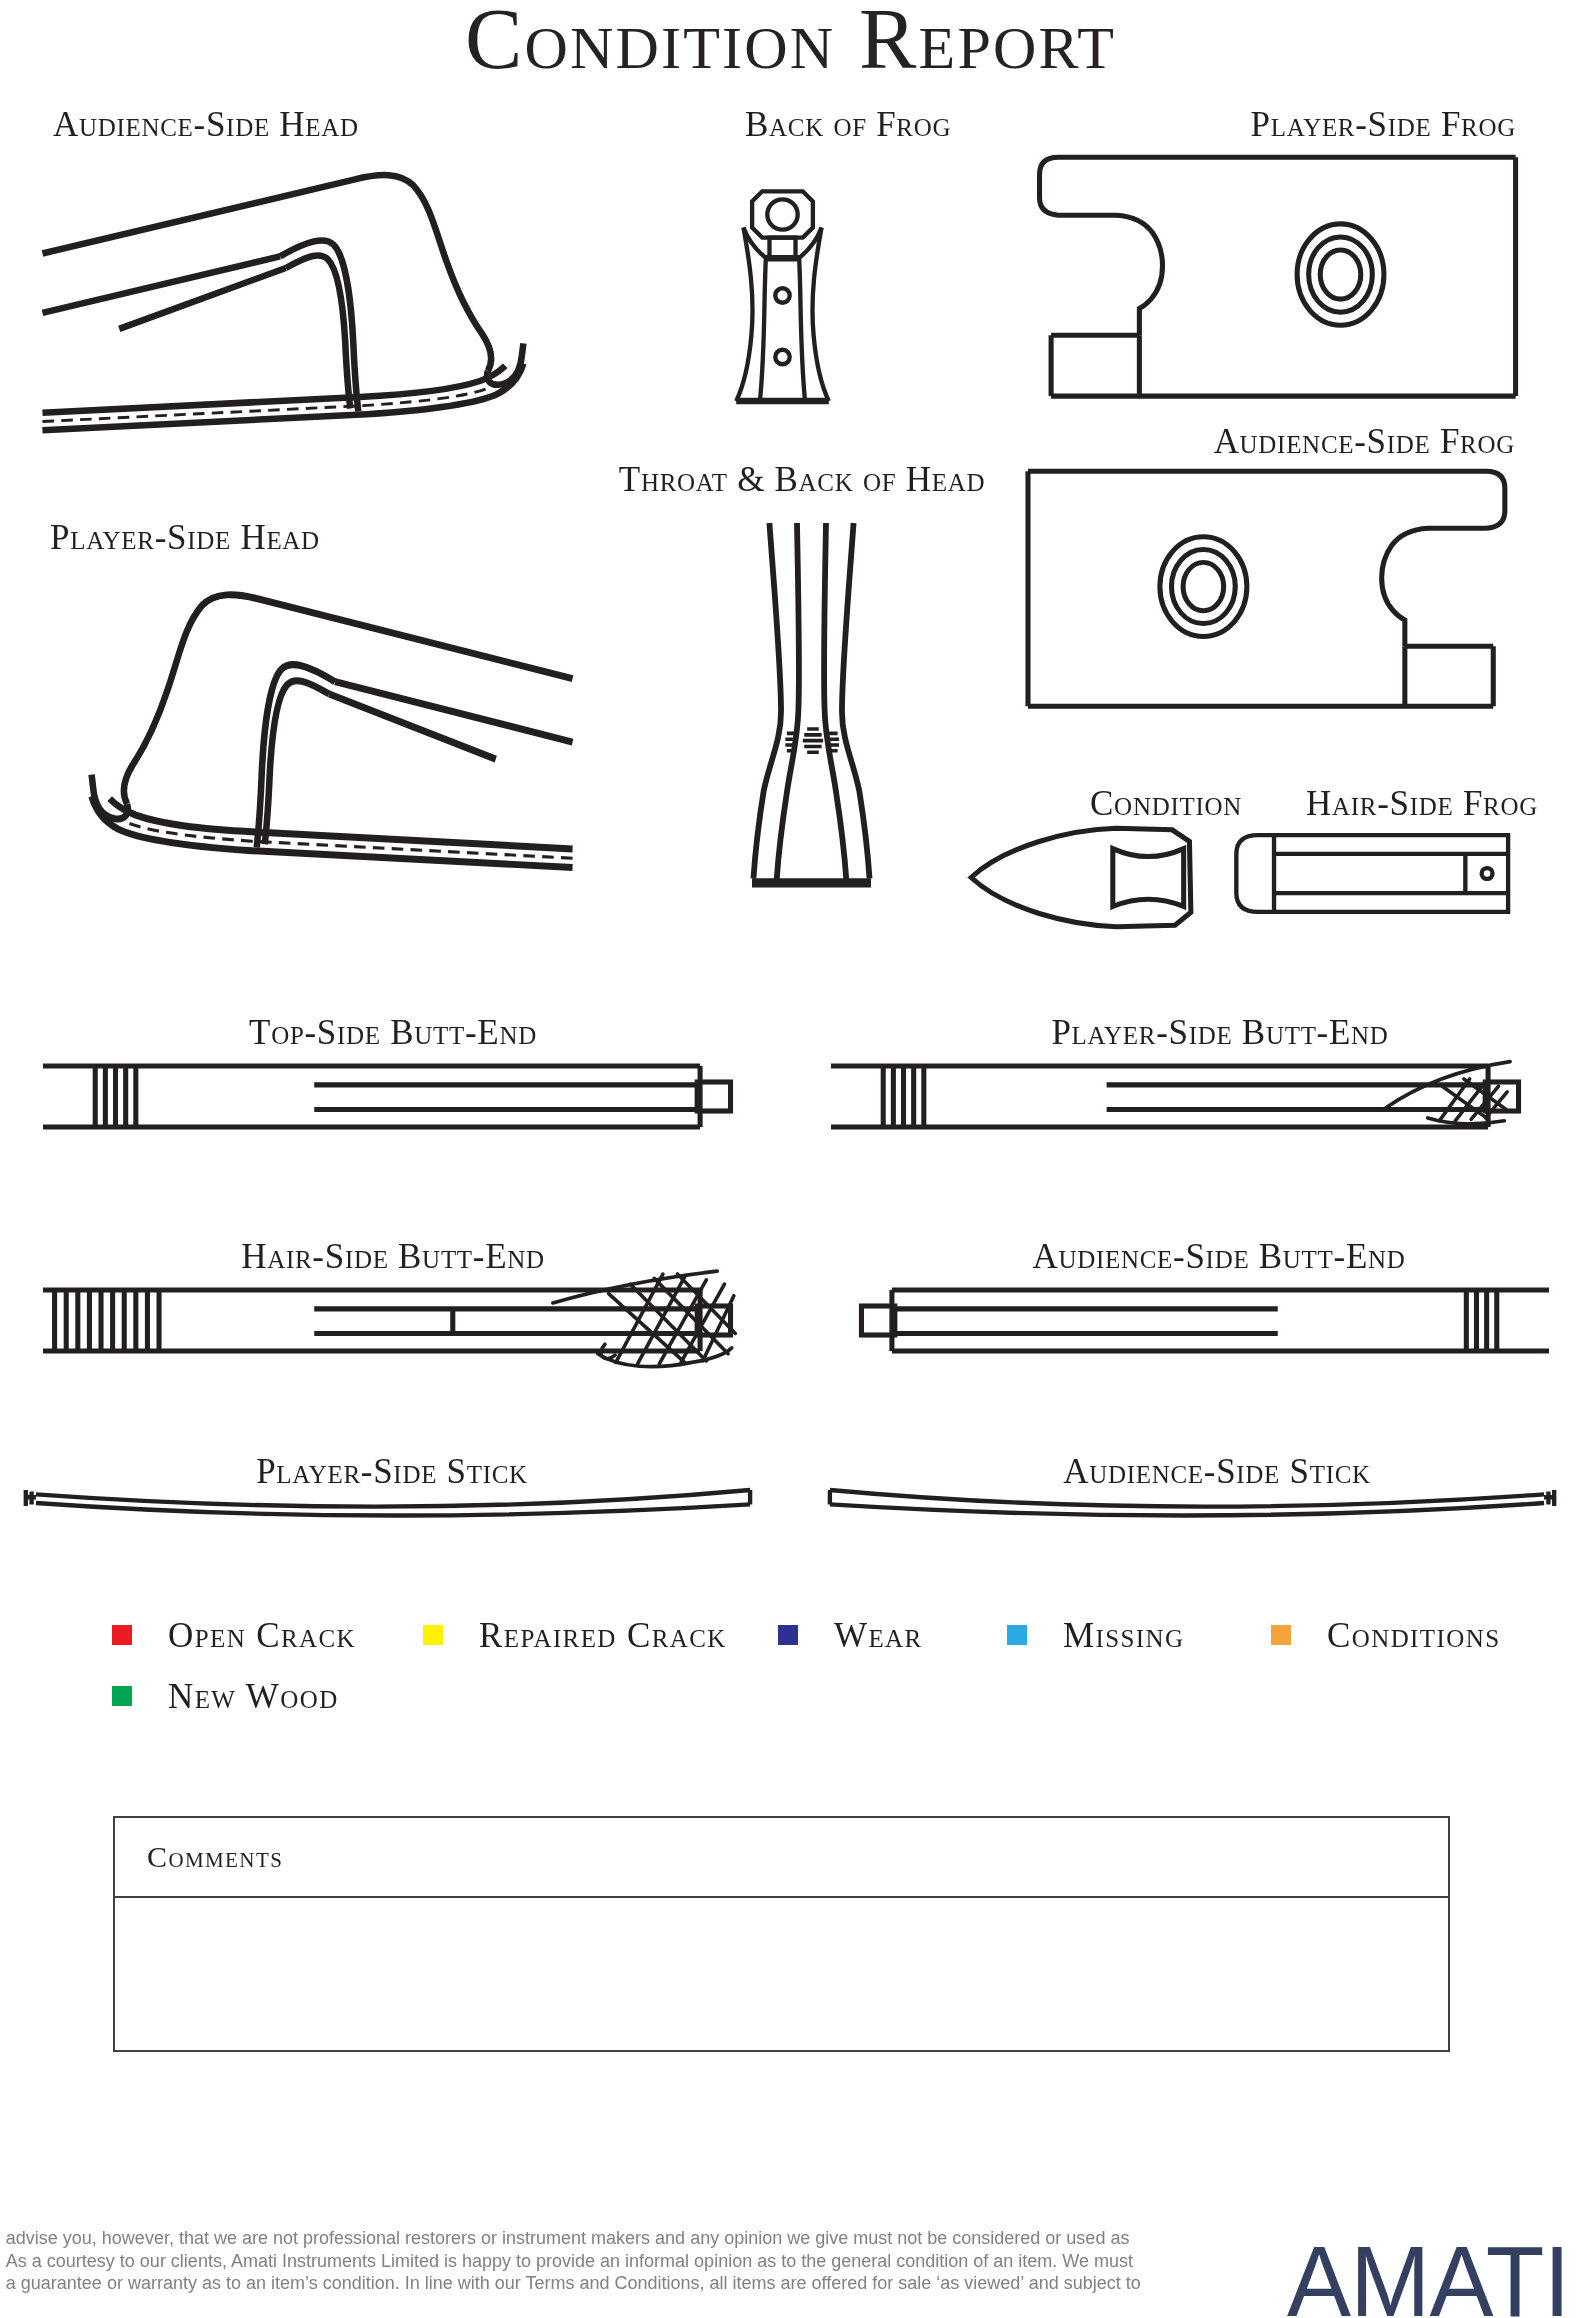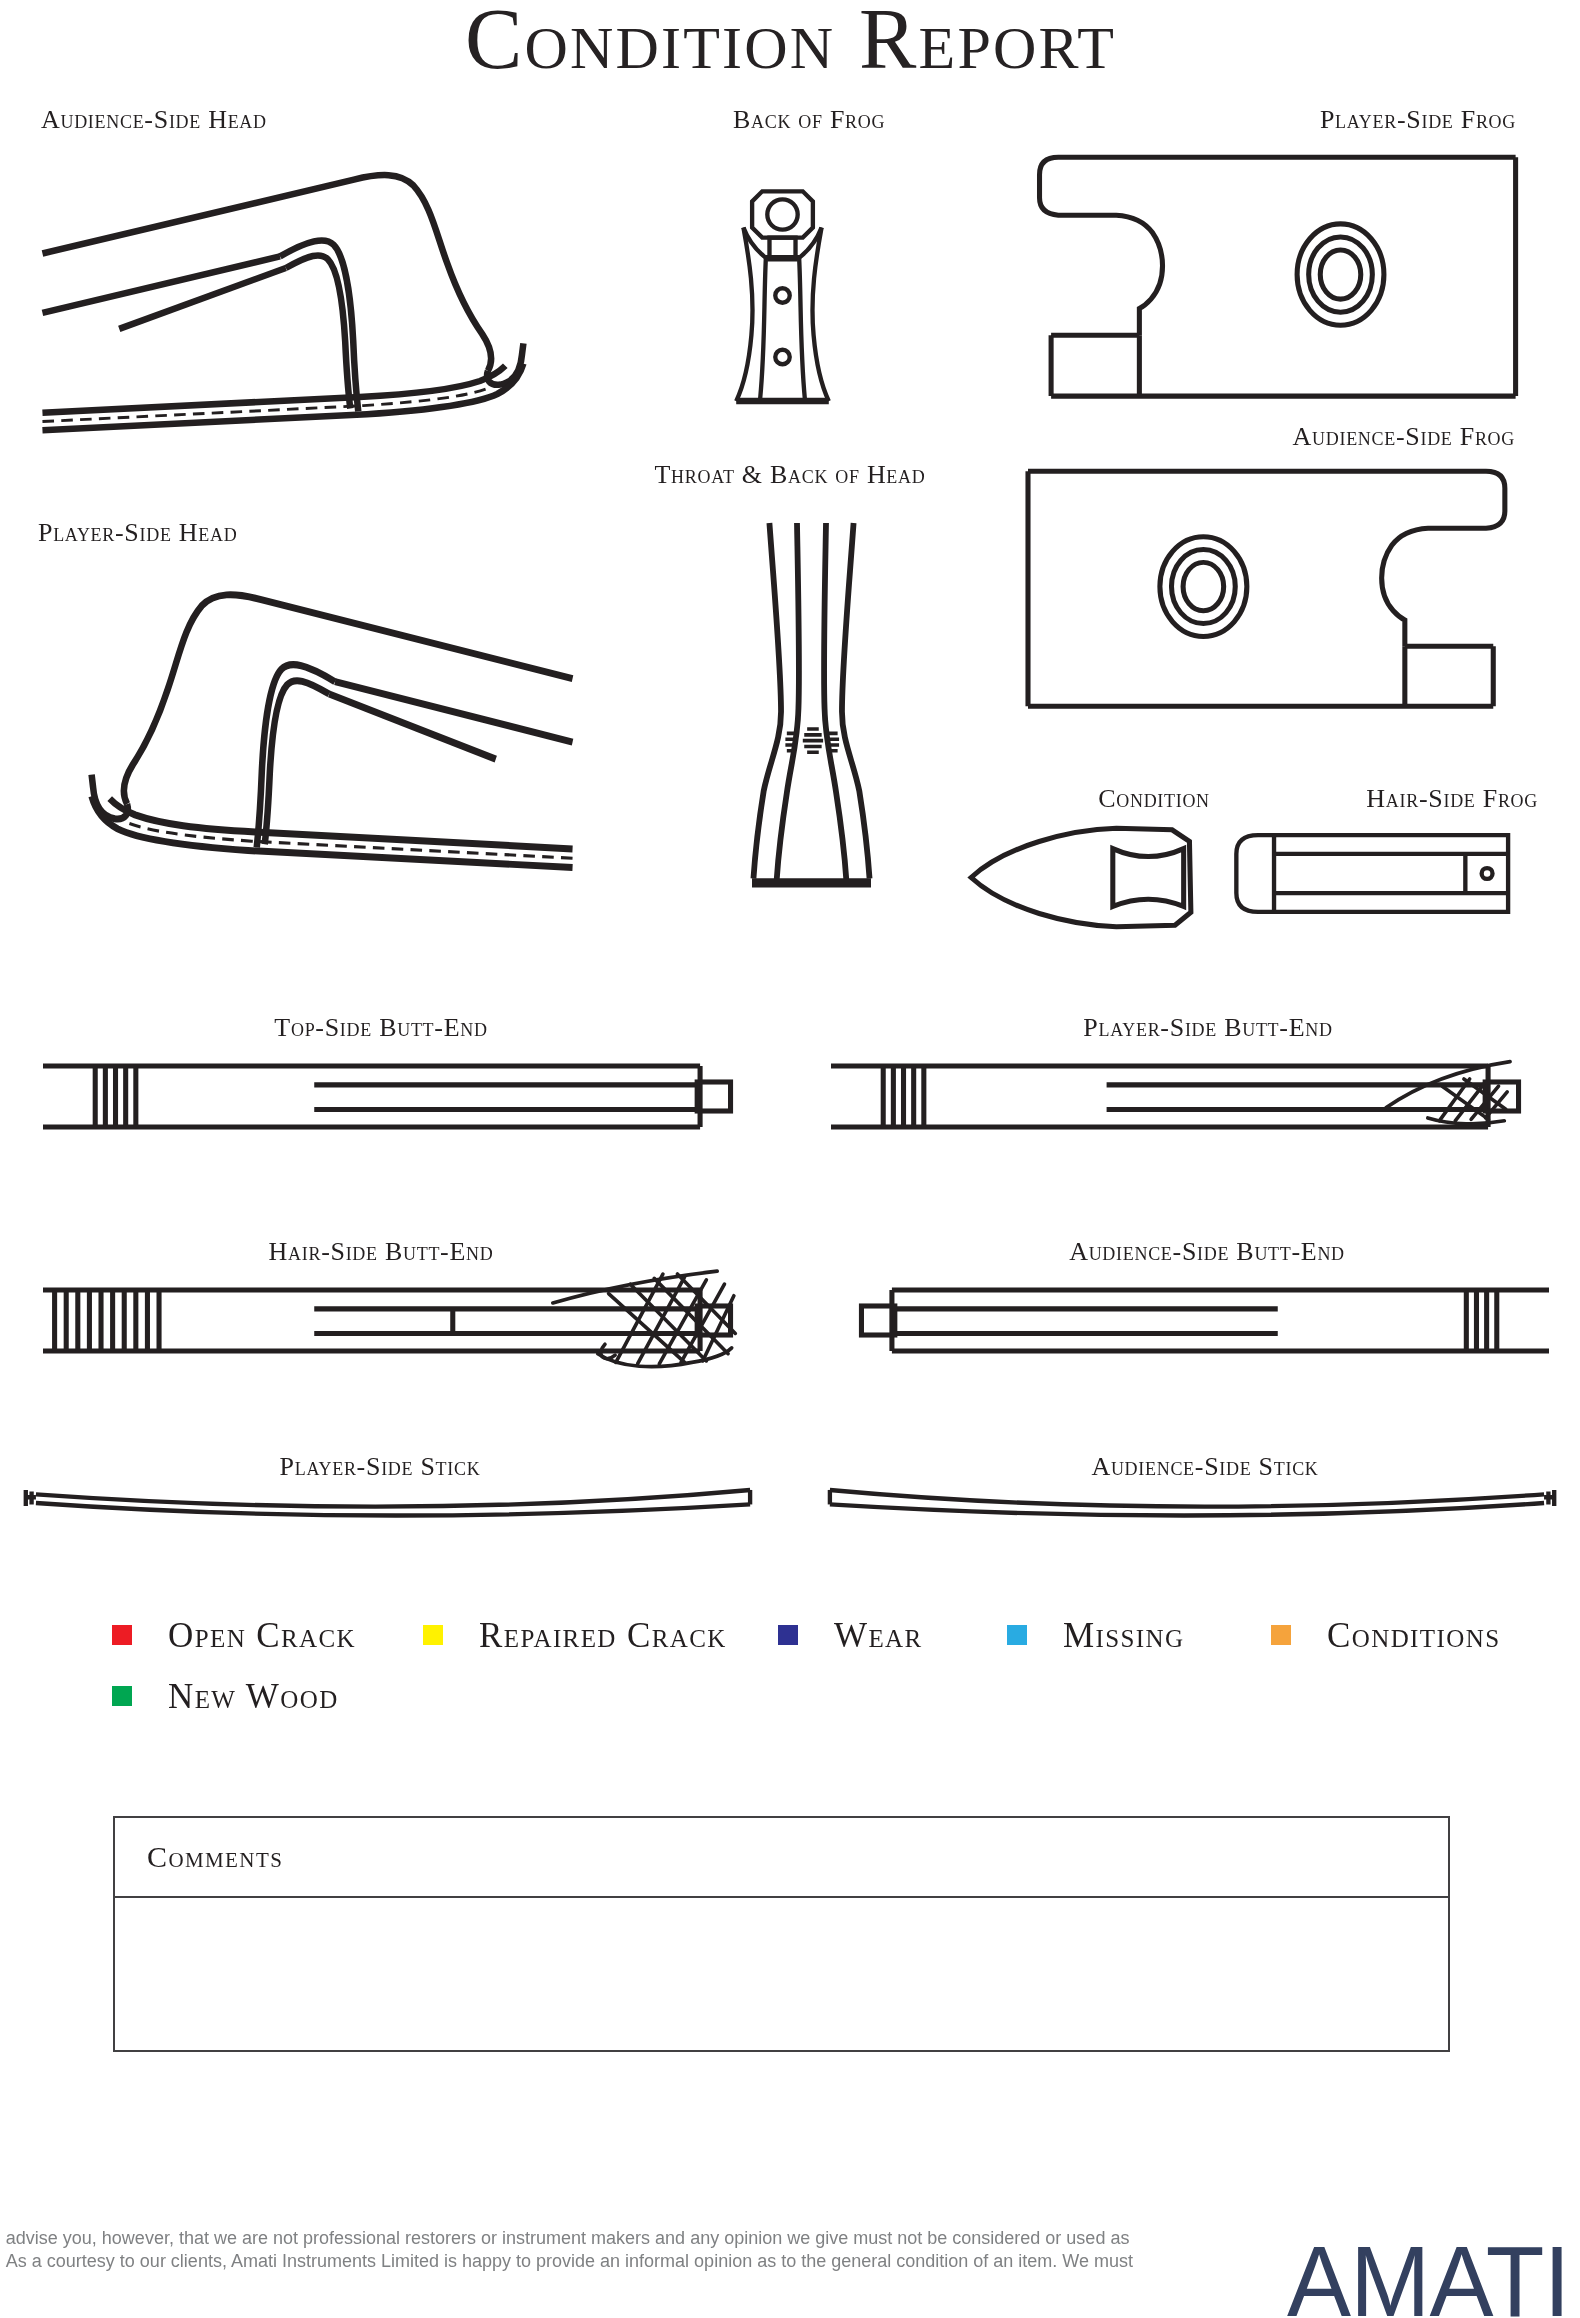--- a/index.html
+++ b/index.html
@@ -8,22 +8,22 @@
     width:1581px;height:2319px;position:relative;background:#ffffff;
     font-family:"Liberation Serif", serif;color:var(--ink);overflow:hidden;
   }
   .abs{position:absolute;}
   .page-title{
     width:100%;text-align:center;top:-4.3px;left:0;
     font-variant:small-caps;font-size:86px;letter-spacing:2.2px;color:#262223;
     line-height:1.0;
   }
   .lbl{
-    font-variant:small-caps;font-size:26px;letter-spacing:0.7px;color:var(--ink);
-    white-space:nowrap;line-height:1.0;
+    font-variant:small-caps;font-size:35px;letter-spacing:0.7px;color:var(--ink);
+    white-space:nowrap;line-height:1.0;margin-left:12px;
   }
   .lbl-center{transform:translateX(-50%);}
   svg.draw{overflow:visible;}
   svg.draw path, svg.draw line, svg.draw circle, svg.draw ellipse, svg.draw rect, svg.draw polyline{
     fill:none;stroke:var(--ink);
   }
   .mirror{transform:scaleX(-1);}
   .legend-item{display:flex;align-items:center;gap:36px;height:20px;}
   .swatch{width:20px;height:20px;display:inline-block;flex:0 0 auto;}
   .legend-label{font-variant:small-caps;font-size:35px;letter-spacing:1.4px;line-height:1;white-space:nowrap;}
@@ -268,16 +268,17 @@
 <div class="abs comments-box" style="left:113px;top:1816px;width:1337px;height:236px">
   <div class="comments-header">
     <span class="comments-title">Comments</span>
   </div>
   <div class="comments-value"></div>
 </div>
 
 <div class="abs footer-text" style="left: 5.8px; top: 2227px; color: rgb(127, 129, 131);">
   <div>advise you, however, that we are not professional restorers or instrument makers and any opinion we give must not be considered or used as</div>
   <div>As a courtesy to our clients, Amati Instruments Limited is happy to provide an informal opinion as to the general condition of an item. We must</div>
+  <div>a guarantee or warranty as to an item’s condition. In line with our Terms and Conditions, all items are offered for sale ‘as viewed’ and subject to</div>
 </div>
 
 <div class="abs brand-logo" style="left: 1287px; top: 2232px; color: rgb(51, 64, 95);">AMATI</div>
 
 
 </body></html>

